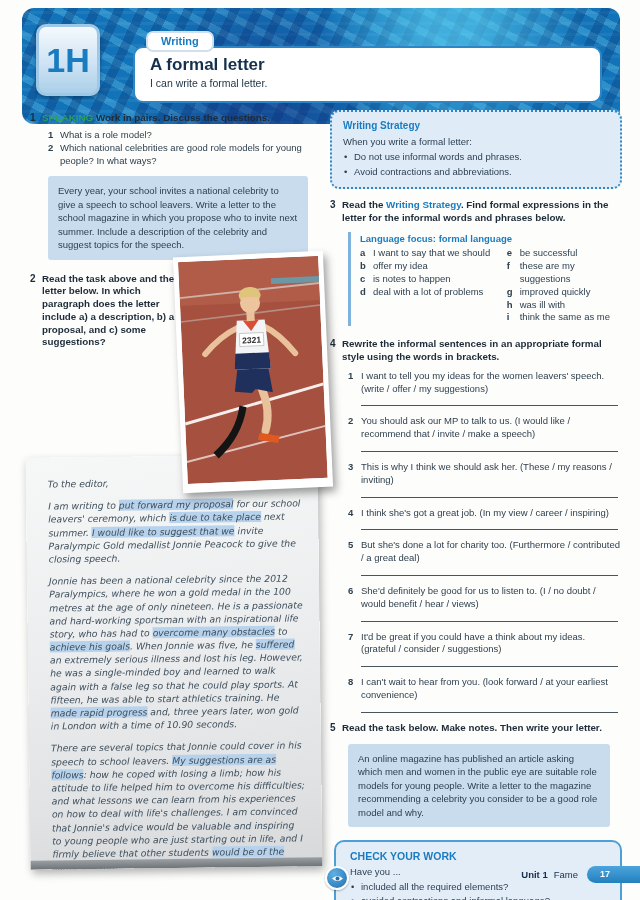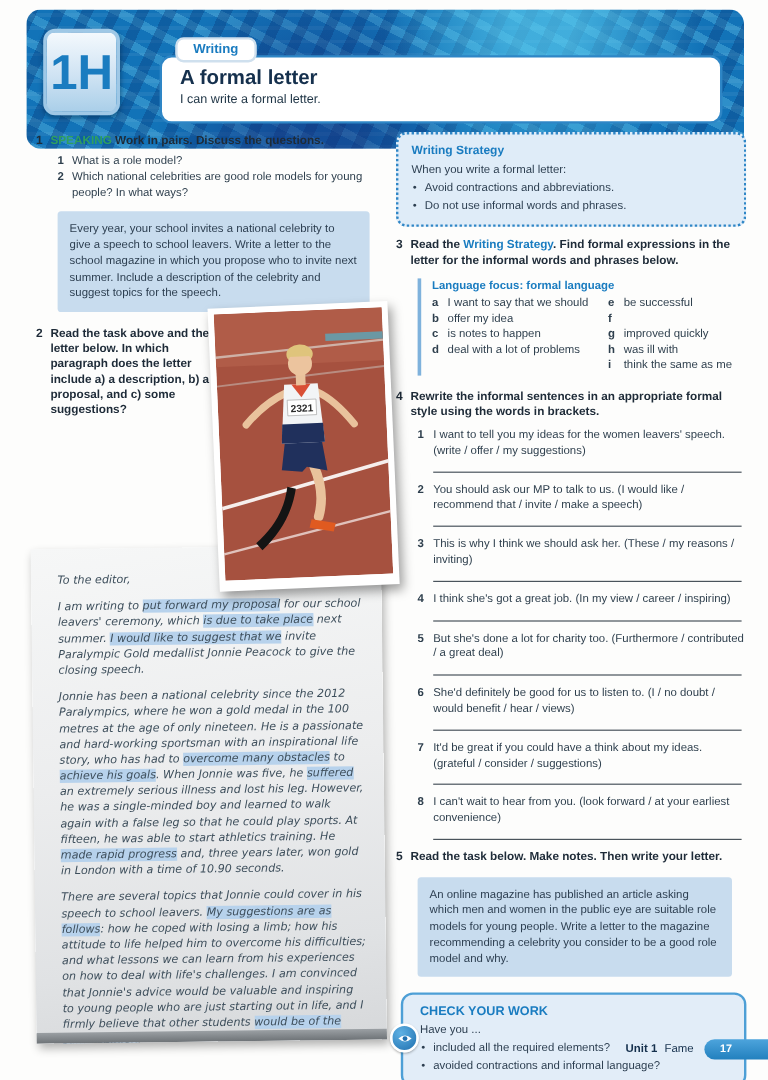--- a/index.html
+++ b/index.html
@@ -12,21 +12,21 @@
     background-image:
       radial-gradient(circle at 72% 10%, rgba(90,205,240,.65) 0 6%, rgba(90,205,240,0) 30%),
       radial-gradient(circle at 40% 90%, rgba(20,40,120,.5) 0 8%, rgba(20,40,120,0) 35%),
       repeating-linear-gradient(115deg, rgba(8,60,125,.38) 0 9px, rgba(8,60,125,0) 9px 21px),
       repeating-linear-gradient(28deg, rgba(120,215,245,.28) 0 7px, rgba(120,215,245,0) 7px 19px),
       repeating-linear-gradient(0deg, rgba(255,255,255,.06) 0 3px, rgba(255,255,255,0) 3px 11px);}
   .badge{position:absolute;left:36px;top:24px;width:58px;height:66px;border-radius:10px;
     background:linear-gradient(180deg,#f4f9fd 0%,#cfe3f3 55%,#aacfe9 100%);
     border:3px solid #9fc8e6;box-shadow:0 2px 4px rgba(0,30,60,.45);
     display:flex;align-items:center;justify-content:center;
-    font-size:41px;font-weight:bold;color:#1a7cc0;z-index:3;}
+    font-size:34px;font-weight:bold;color:#1a7cc0;z-index:3;}
   .title-card{position:absolute;left:133px;top:46px;width:469px;height:57px;background:#ffffff;
     border:2px solid #2e86c6;border-radius:10px;z-index:2;padding:8px 0 0 15px;box-sizing:border-box;}
   .writing-tab{position:absolute;left:146px;top:31px;z-index:4;background:#ffffff;border:2px solid #cfe0ee;
     border-radius:7px;padding:2px 13px 3px;font-size:11px;font-weight:bold;color:#1a7cc0;}
   .page-title{font-size:17px;font-weight:bold;color:#15304d;line-height:1.1;}
   .page-sub{font-size:10.5px;color:#1d3344;margin-top:2px;}
 
   
   .exrow{display:flex;align-items:flex-start;}
   .exnum{font-weight:bold;color:#1e2b38;font-size:10px;width:12px;flex:0 0 12px;}
@@ -170,22 +170,22 @@
         <p class="letter-p"><span>Jonnie has been a national celebrity since the 2012 Paralympics, where he won a gold medal in the 100 metres at the age of only nineteen. He is a passionate and hard-working sportsman with an inspirational life story, who has had to </span><span class="hl">overcome many obstacles</span><span> to </span><span class="hl">achieve his goals</span><span>. When Jonnie was five, he </span><span class="hl">suffered</span><span> an extremely serious illness and lost his leg. However, he was a single-minded boy and learned to walk again with a false leg so that he could play sports. At fifteen, he was able to start athletics training. He </span><span class="hl">made rapid progress</span><span> and, three years later, won gold in London with a time of 10.90 seconds.</span></p>
         <p class="letter-p"><span>There are several topics that Jonnie could cover in his speech to school leavers. </span><span class="hl">My suggestions are as follows</span><span>: how he coped with losing a limb; how his attitude to life helped him to overcome his difficulties; and what lessons we can learn from his experiences on how to deal with life's challenges. I am convinced that Jonnie's advice would be valuable and inspiring to young people who are just starting out in life, and I firmly believe that other students </span><span class="hl">would be of the same opinion</span><span>.</span></p>
       </div>
   </div>
 
   <div class="col-right">
     <div class="strategy-box">
       <div class="box-title">Writing Strategy</div>
       <div>When you write a formal letter:</div>
       <ul class="dots" id="strategy-bullets">
+          <li>Do not use informal words and phrases.</li>
           <li>Avoid contractions and abbreviations.</li>
-          <li>Do not use informal words and phrases.</li>
         </ul>
     </div>
 
     <div class="exrow" style="margin-top:10px;">
       <span class="exnum">3</span>
       <span class="exhead"><span>Read the </span><span class="blue-inline">Writing Strategy</span><span>. Find formal expressions in the letter for the informal words and phrases below.</span></span>
     </div>
 
     <div class="lf-box">
       <div class="lf-title">Language focus: formal language</div>
@@ -208,20 +208,21 @@
               <span class="lf-text">deal with a lot of problems</span>
             </div>
           </div>
         <div class="lf-col-b" id="lf-right">
             <div class="lf-item">
               <span class="lf-letter">e</span>
               <span class="lf-text">be successful</span>
             </div>
             <div class="lf-item">
               <span class="lf-letter">f</span>
+              <span class="lf-text">these are my suggestions</span>
             </div>
             <div class="lf-item">
               <span class="lf-letter">g</span>
               <span class="lf-text">improved quickly</span>
             </div>
             <div class="lf-item">
               <span class="lf-letter">h</span>
               <span class="lf-text">was ill with</span>
             </div>
             <div class="lf-item">

